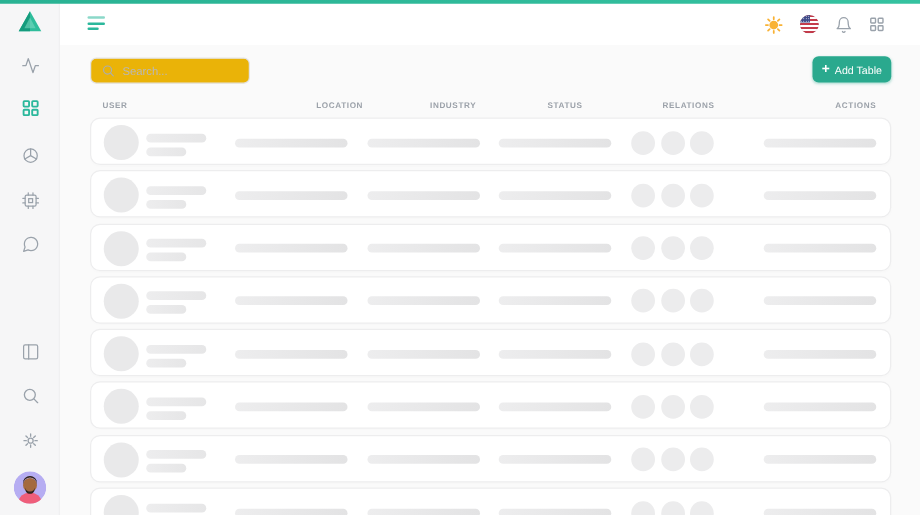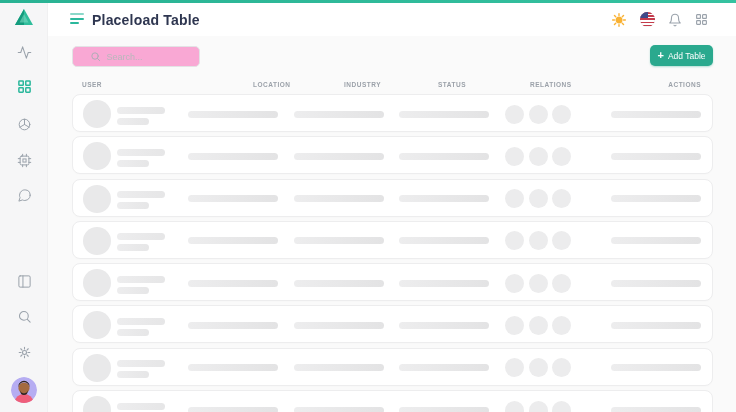--- a/index.html
+++ b/index.html
@@ -39,22 +39,22 @@
   .h-icon{display:block;cursor:pointer;color:#9aa2ab;}
   .h-icon svg{display:block;}
   .flag{width:15px;height:15px;border-radius:50%;overflow:hidden;position:relative;
     background:repeating-linear-gradient(180deg,#c43b4b 0px,#c43b4b 1.6px,#ffffff 1.6px,#ffffff 3.2px);
     box-shadow:inset 0 0 0 .5px rgba(0,0,0,.08);}
   .flag::after{content:"";position:absolute;left:0;top:0;width:8px;height:6.4px;background:#3e4a89;
     background-image:radial-gradient(#ffffff .45px, transparent .55px);background-size:2px 2px;}
 
   
   .content{position:absolute;left:48px;top:36px;right:0;bottom:0;background:#fafafa;overflow:hidden;}
-  .search-box{position:absolute;left:24px;top:10px;width:128px;height:21px;background:#f9a8d4;
-    border:1px solid #e3e3e5;border-radius:5px;display:flex;align-items:center;justify-content:center;}
+  .search-box{position:absolute;left:24px;top:10px;width:128px;height:21px;background:#eab308;
+    border:1px solid #e3e3e5;border-radius:5px;display:flex;align-items:center;}
   .search-box svg{margin-left:8px;flex:0 0 auto;display:block;color:#a9adb3;}
   .search-box input{border:none;outline:none;background:transparent;font-size:9px;
     padding-left:6px;width:90px;color:#555;font-family:"Liberation Sans",sans-serif;}
   .search-box input::placeholder{color:#b8b8bc;}
   .add-btn{position:absolute;right:23px;top:9px;width:63px;height:21px;background:#2aa98e;
     border:none;border-radius:5px;color:#ffffff;font-size:8.5px;display:flex;align-items:center;
     justify-content:center;gap:4px;cursor:pointer;font-family:"Liberation Sans",sans-serif;
     box-shadow:0 1px 2px rgba(42,169,142,.35);}
   .add-btn .plus{font-size:11px;font-weight:bold;line-height:1;margin-top:-1px;}
 
@@ -156,21 +156,20 @@
     </svg>
   </span>
 </nav>
 
 <header class="header">
   <span class="menu-toggle">
     <span></span>
       <span></span>
       <span></span>
   </span>
-  <h1 class="page-title">Placeload Table</h1>
 
   <div class="h-actions">
     <span class="h-icon">
       <svg viewBox="0 0 24 24" width="16" height="16" fill="none" stroke="#f9b234" stroke-width="2.1" stroke-linecap="round">
           <circle cx="12" cy="12" r="4.2" fill="#f9b234"></circle>
           <path d="M12 2.5v2.6M12 18.9v2.6M2.5 12h2.6M18.9 12h2.6M5.2 5.2l1.9 1.9M16.9 16.9l1.9 1.9M18.8 5.2l-1.9 1.9M7.1 16.9l-1.9 1.9"></path>
         </svg>
     </span>
     <span class="h-icon flag"></span>
     <span class="h-icon">

